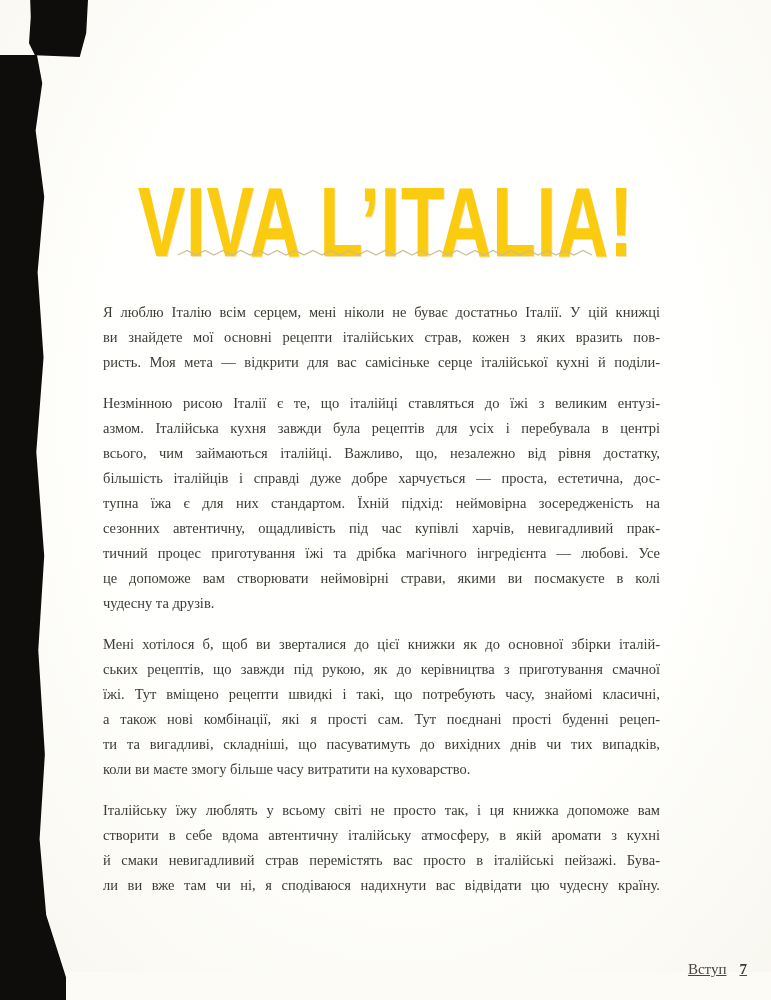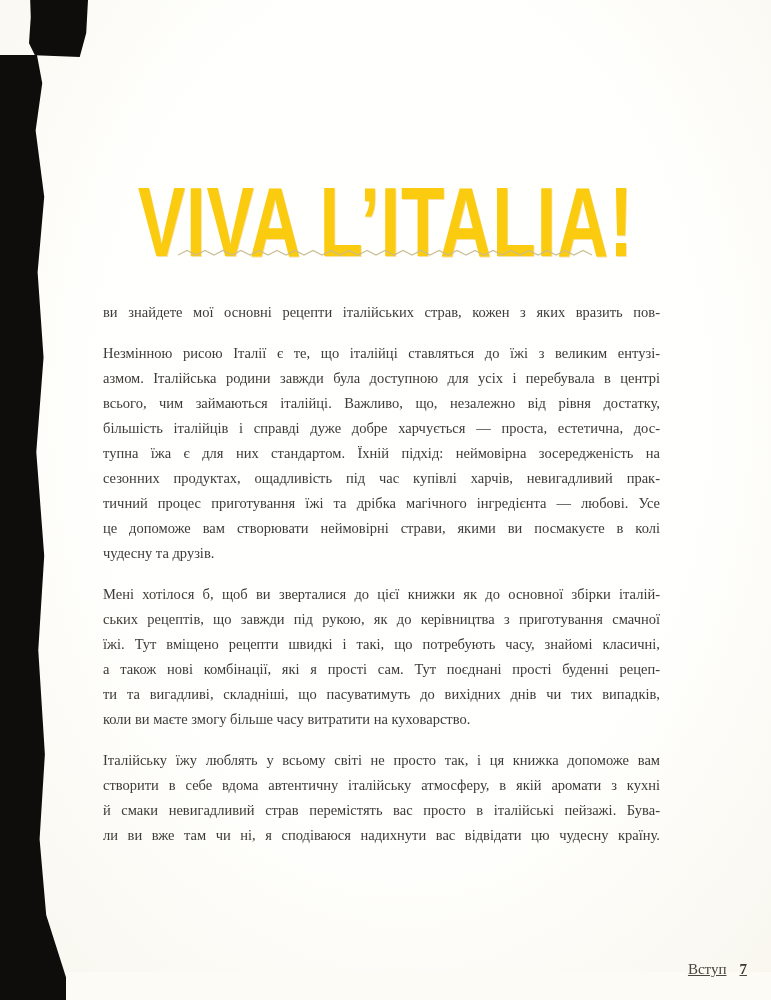--- a/index.html
+++ b/index.html
@@ -68,29 +68,31 @@
   <div class="scan-strip-left"></div>
 
   <h1 class="title"><span class="squeeze">VIVA L’ITALIA!</span></h1>
 
   <svg class="divider" viewBox="0 0 417 12" width="417" height="12" aria-hidden="true">
     <path d="M1 8 l9 -4.6 l9 4.6 l9 -4.6 l9 4.6 l9 -4.6 l9 4.6 l9 -4.6 l9 4.6 l9 -4.6 l9 4.6 l9 -4.6 l9 4.6 l9 -4.6 l9 4.6 l9 -4.6 l9 4.6 l9 -4.6 l9 4.6 l9 -4.6 l9 4.6 l9 -4.6 l9 4.6 l9 -4.6 l9 4.6 l9 -4.6 l9 4.6 l9 -4.6 l9 4.6 l9 -4.6 l9 4.6 l9 -4.6 l9 4.6 l9 -4.6 l9 4.6 l9 -4.6 l9 4.6 l9 -4.6 l9 4.6 l9 -4.6 l9 4.6 l9 -4.6 l9 4.6 l9 -4.6 l9 4.6 l9 -4.6 l9 4.6"></path>
   </svg>
 
   <div class="body-text">
       <div class="para">
+        <div class="line">Я люблю Італію всім серцем, мені ніколи не буває достатньо Італії. У цій книжці</div>
         <div class="line">ви знайдете мої основні рецепти італійських страв, кожен з яких вразить пов-</div>
+        <div class="line">ристь. Моя мета — відкрити для вас самісіньке серце італійської кухні й поділи-</div>
       </div>
       <div class="para">
         <div class="line">Незмінною рисою Італії є те, що італійці ставляться до їжі з великим ентузі-</div>
-        <div class="line">азмом. Італійська родини завжди була доступною для усіх і перебувала в центрі</div>
+        <div class="line">азмом. Італійська кухня завжди була рецептів для усіх і перебувала в центрі</div>
         <div class="line">всього, чим займаються італійці. Важливо, що, незалежно від рівня достатку,</div>
         <div class="line">більшість італійців і справді дуже добре харчується — проста, естетична, дос-</div>
         <div class="line">тупна їжа є для них стандартом. Їхній підхід: неймовірна зосередженість на</div>
-        <div class="line">сезонних продуктах, ощадливість під час купівлі харчів, невигадливий прак-</div>
+        <div class="line">сезонних автентичну, ощадливість під час купівлі харчів, невигадливий прак-</div>
         <div class="line">тичний процес приготування їжі та дрібка магічного інгредієнта — любові. Усе</div>
         <div class="line">це допоможе вам створювати неймовірні страви, якими ви посмакуєте в колі</div>
         <div class="line short">чудесну та друзів.</div>
       </div>
       <div class="para">
         <div class="line">Мені хотілося б, щоб ви зверталися до цієї книжки як до основної збірки італій-</div>
         <div class="line">ських рецептів, що завжди під рукою, як до керівництва з приготування смачної</div>
         <div class="line">їжі. Тут вміщено рецепти швидкі і такі, що потребують часу, знайомі класичні,</div>
         <div class="line">а також нові комбінації, які я прості сам. Тут поєднані прості буденні рецеп-</div>
         <div class="line">ти та вигадливі, складніші, що пасуватимуть до вихідних днів чи тих випадків,</div>

